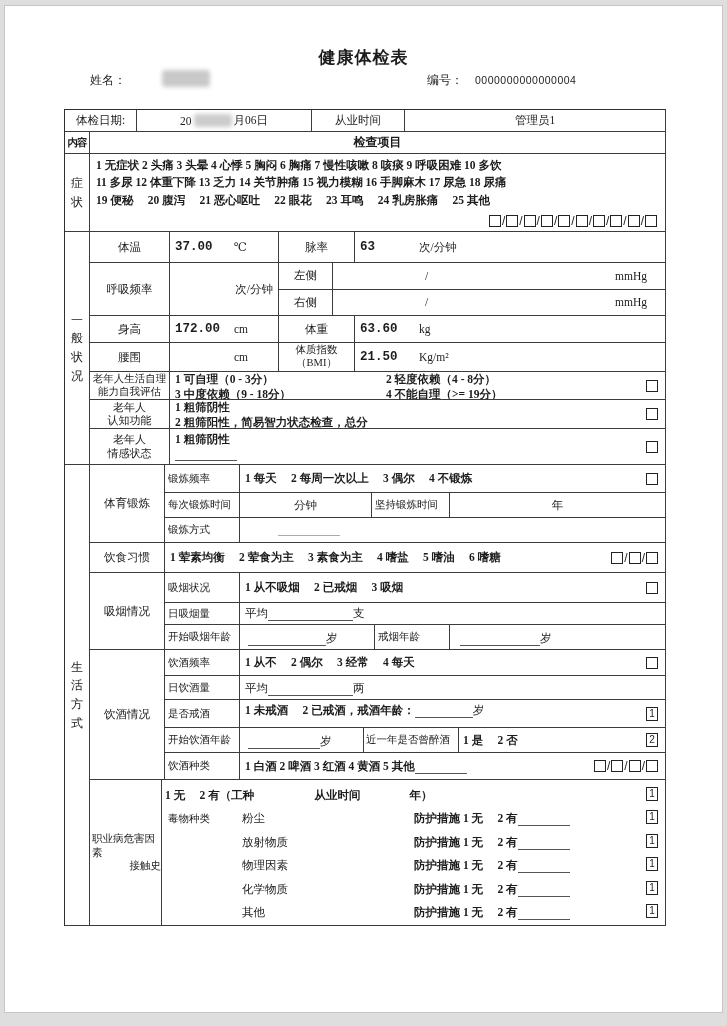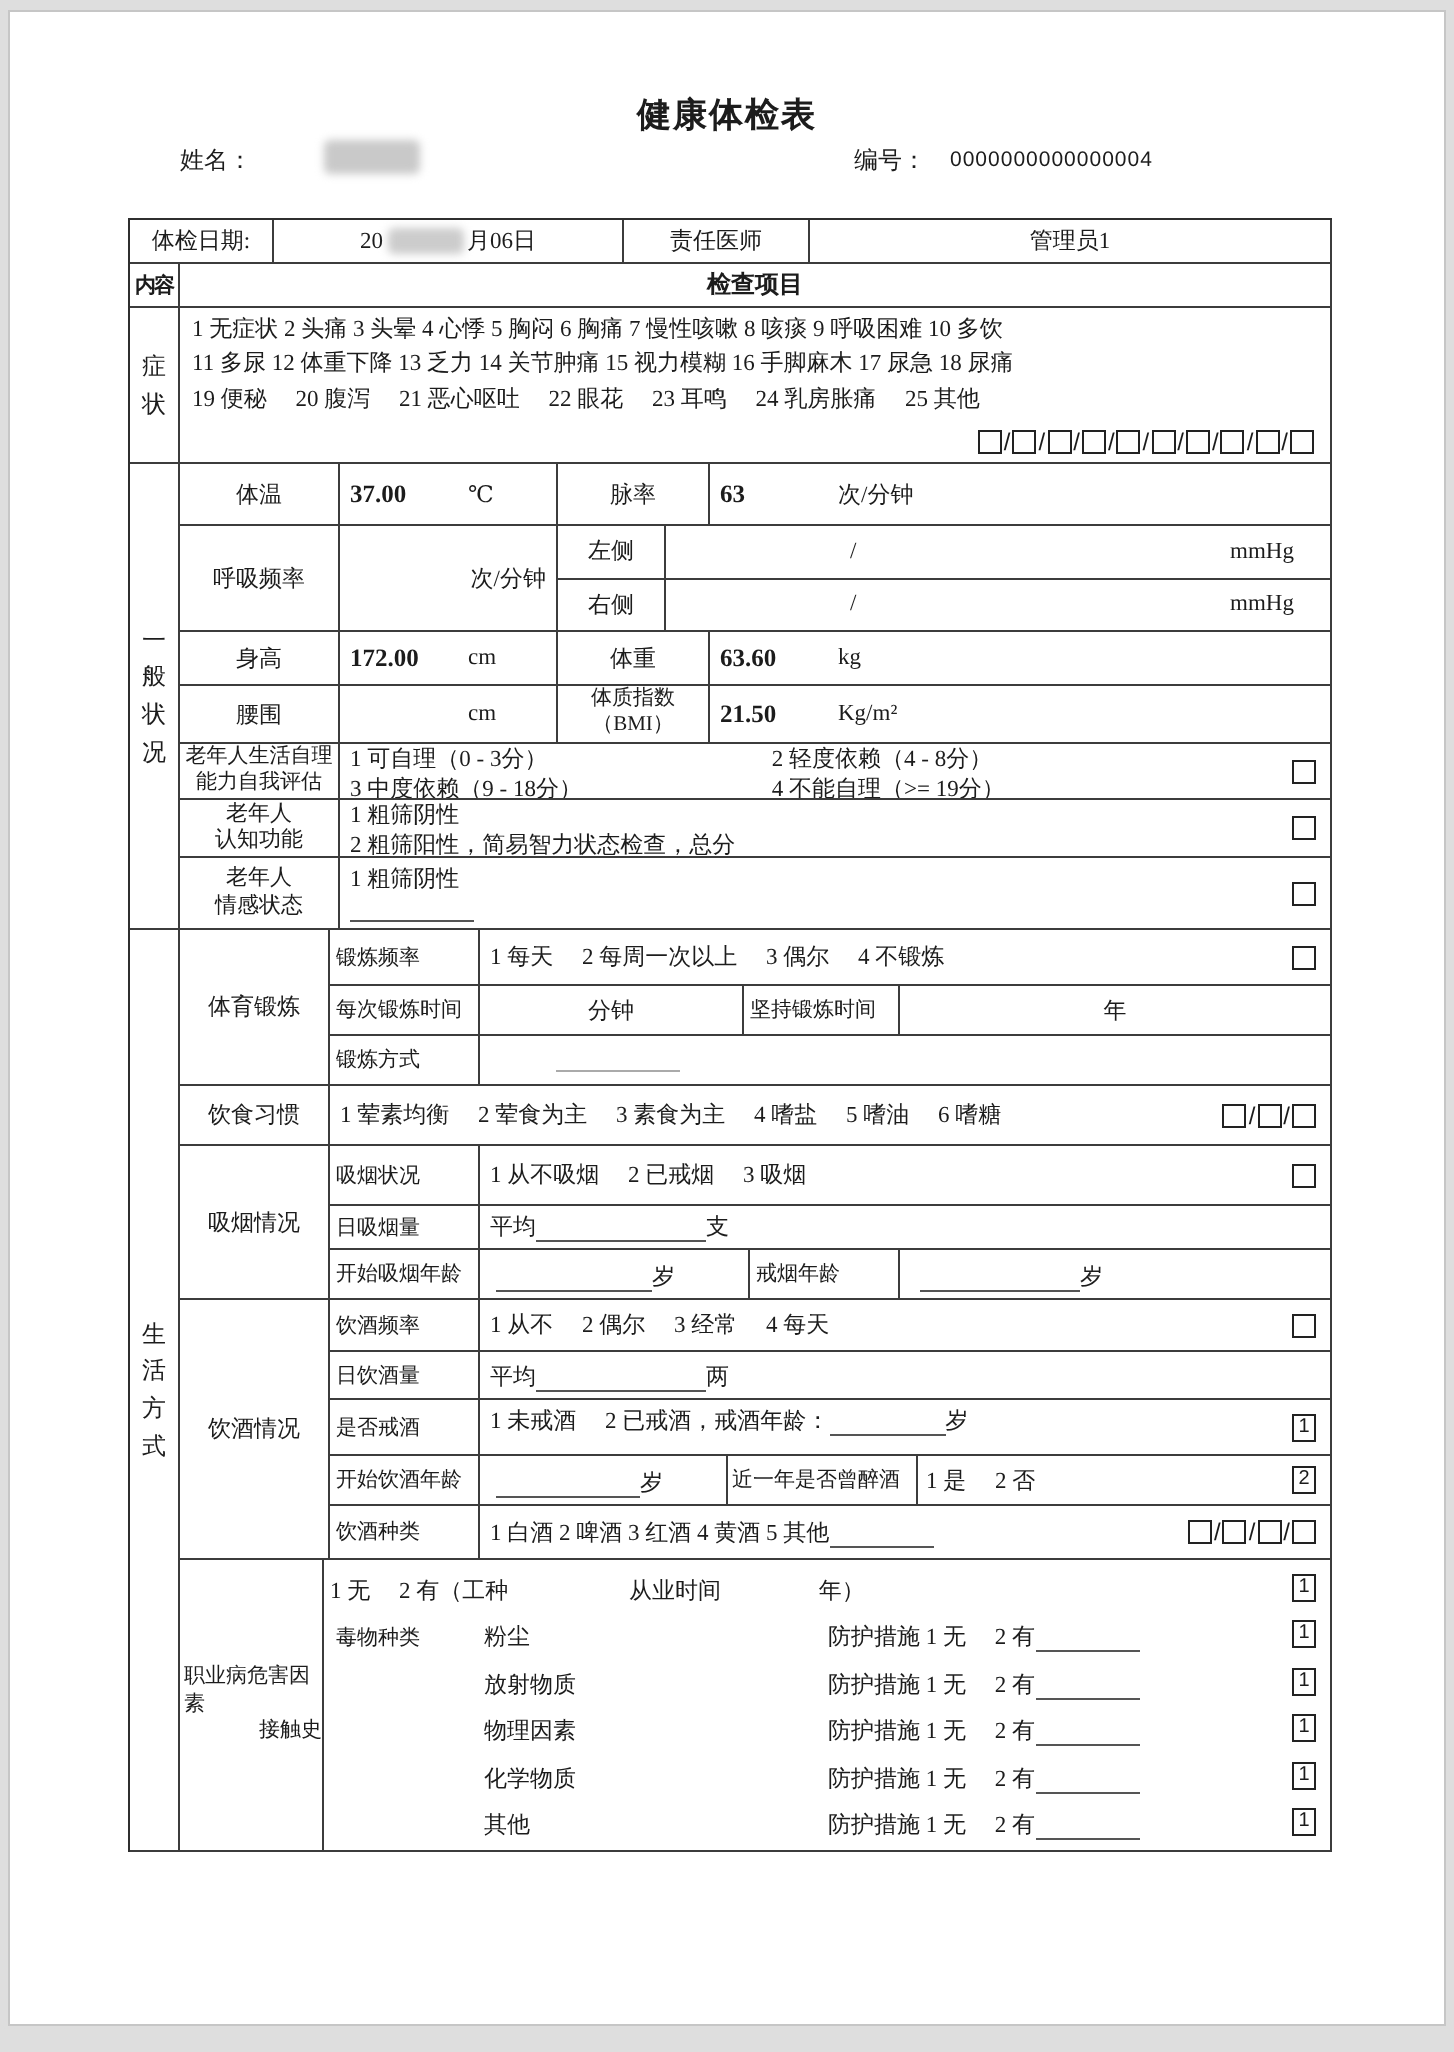--- a/index.html
+++ b/index.html
@@ -37,22 +37,22 @@
   }
   .r { display: flex; }
   .c { border-right: 1px solid #3c3c3c; border-bottom: 1px solid #3c3c3c;
        display: flex; align-items: center; overflow: hidden; }
   .cc { justify-content: center; text-align: center; }
   .col { display: flex; flex-direction: column; }
   .f1 { flex: 1; min-width: 0; }
   .bold-h { font-family: "Liberation Sans", "DejaVu Sans", sans-serif; font-weight: bold; font-size: 11.5px; }
   .sub { font-size: 10.5px; padding-left: 3px; }
   .lab2 { font-size: 10.5px; line-height: 1.2; }
-  .opts { white-space: pre-wrap; }
-  .val { font-family: Liberation Serif, serif; font-weight: bold; font-size: 12.5px; }
+  .opts { white-space: pre-wrap; font-weight: bold; }
+  .val { font-family: Liberation Mono, monospace; font-weight: bold; font-size: 12.5px; }
   .vtext { width: 1.1em; word-break: break-all; line-height: 1.55; text-align: center; font-size: 12px; }
   .cb { display: inline-block; width: 12px; height: 12px; border: 1.5px solid #222;
         background: #fff; flex: none; }
   .cbn { display: inline-block; width: 12px; height: 14px; border: 1.5px solid #222;
          font-family: "Liberation Sans", "DejaVu Sans", sans-serif; font-size: 10px;
          line-height: 12px; text-align: center; flex: none; }
   .boxrow { display: flex; align-items: center; gap: 1px;
             font-family: "Liberation Sans", "DejaVu Sans", sans-serif; font-size: 12px; }
   .ul { display: inline-block; border-bottom: 1px solid #555; height: 12px; flex: none; }
   .ulg { border-bottom-color: #aaa; }
@@ -79,21 +79,21 @@
 
   <div class="tbl">
 
     <div class="r" style="height:22px">
       <div class="c cc" style="width:72px">体检日期:</div>
       <div class="c cc" style="width:175px">
         <span>20</span>
         <span style="display:inline-block;width:38px;height:13px;background:#ccc;border-radius:3px;filter:blur(2px);margin:0 2px"></span>
         <span>月06日</span>
       </div>
-      <div class="c cc" style="width:93px">责任医师</div>
+      <div class="c cc" style="width:93px">从业时间</div>
       <div class="c cc f1">管理员1</div>
     </div>
 
     <div class="r" style="height:22px">
       <div class="c cc bold-h" style="width:25px;font-size:10.5px;letter-spacing:-1px">内容</div>
       <div class="c cc bold-h f1" style="font-size:12px">检查项目</div>
     </div>
 
     <div class="r" style="height:78px">
       <div class="c cc" style="width:25px">

